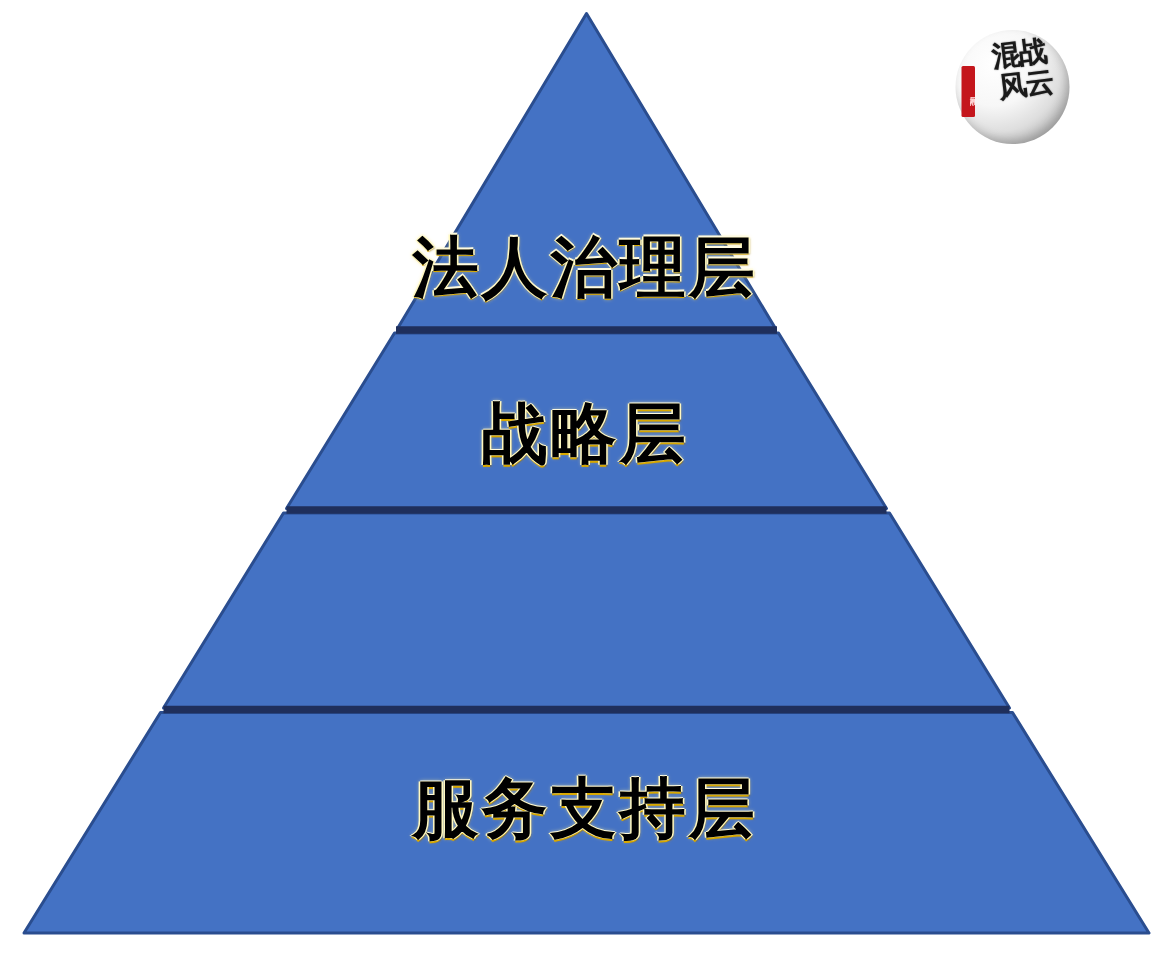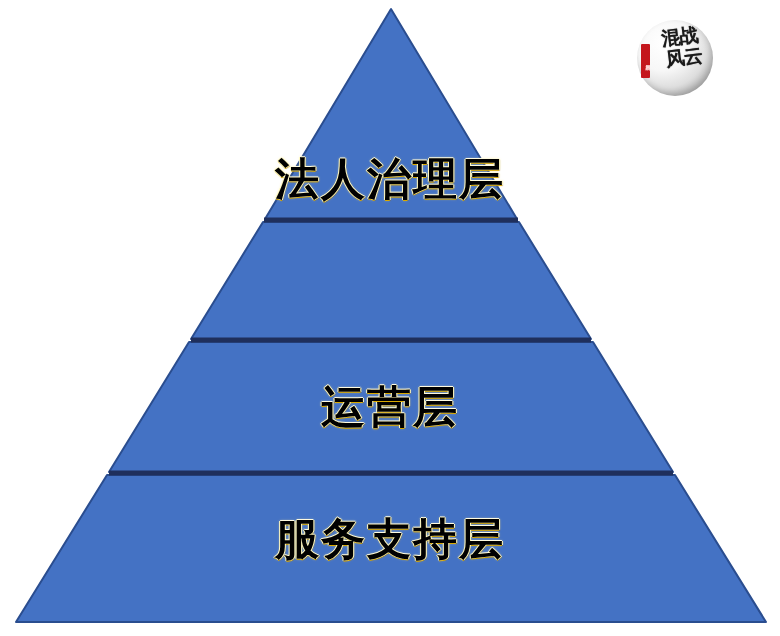--- a/index.html
+++ b/index.html
@@ -125,22 +125,22 @@
 
     <line x1="264" y1="220" x2="518" y2="220" stroke="#1f2f5c" stroke-width="5"></line>
 
     <line x1="191" y1="340" x2="591" y2="340" stroke="#1f2f5c" stroke-width="5"></line>
 
     <line x1="109" y1="473" x2="673" y2="473" stroke="#1f2f5c" stroke-width="5"></line>
   </svg>
 
   <div class="tier-label" id="tier-label-0">法人治理层</div>
 
+  <div class="tier-label" id="tier-label-1">战略层</div>
 
-  <div class="tier-label" id="tier-label-2">运营层</div>
 
   <div class="tier-label" id="tier-label-3">服务支持层</div>
 
   <div id="watermark">
     <div id="watermark-sphere"></div>
     <div id="watermark-seal">商战风云网</div>
     <div id="watermark-calligraphy">
       <span class="wm-row row-1">混战</span>
       <span class="wm-row row-2">风云</span>
     </div>

